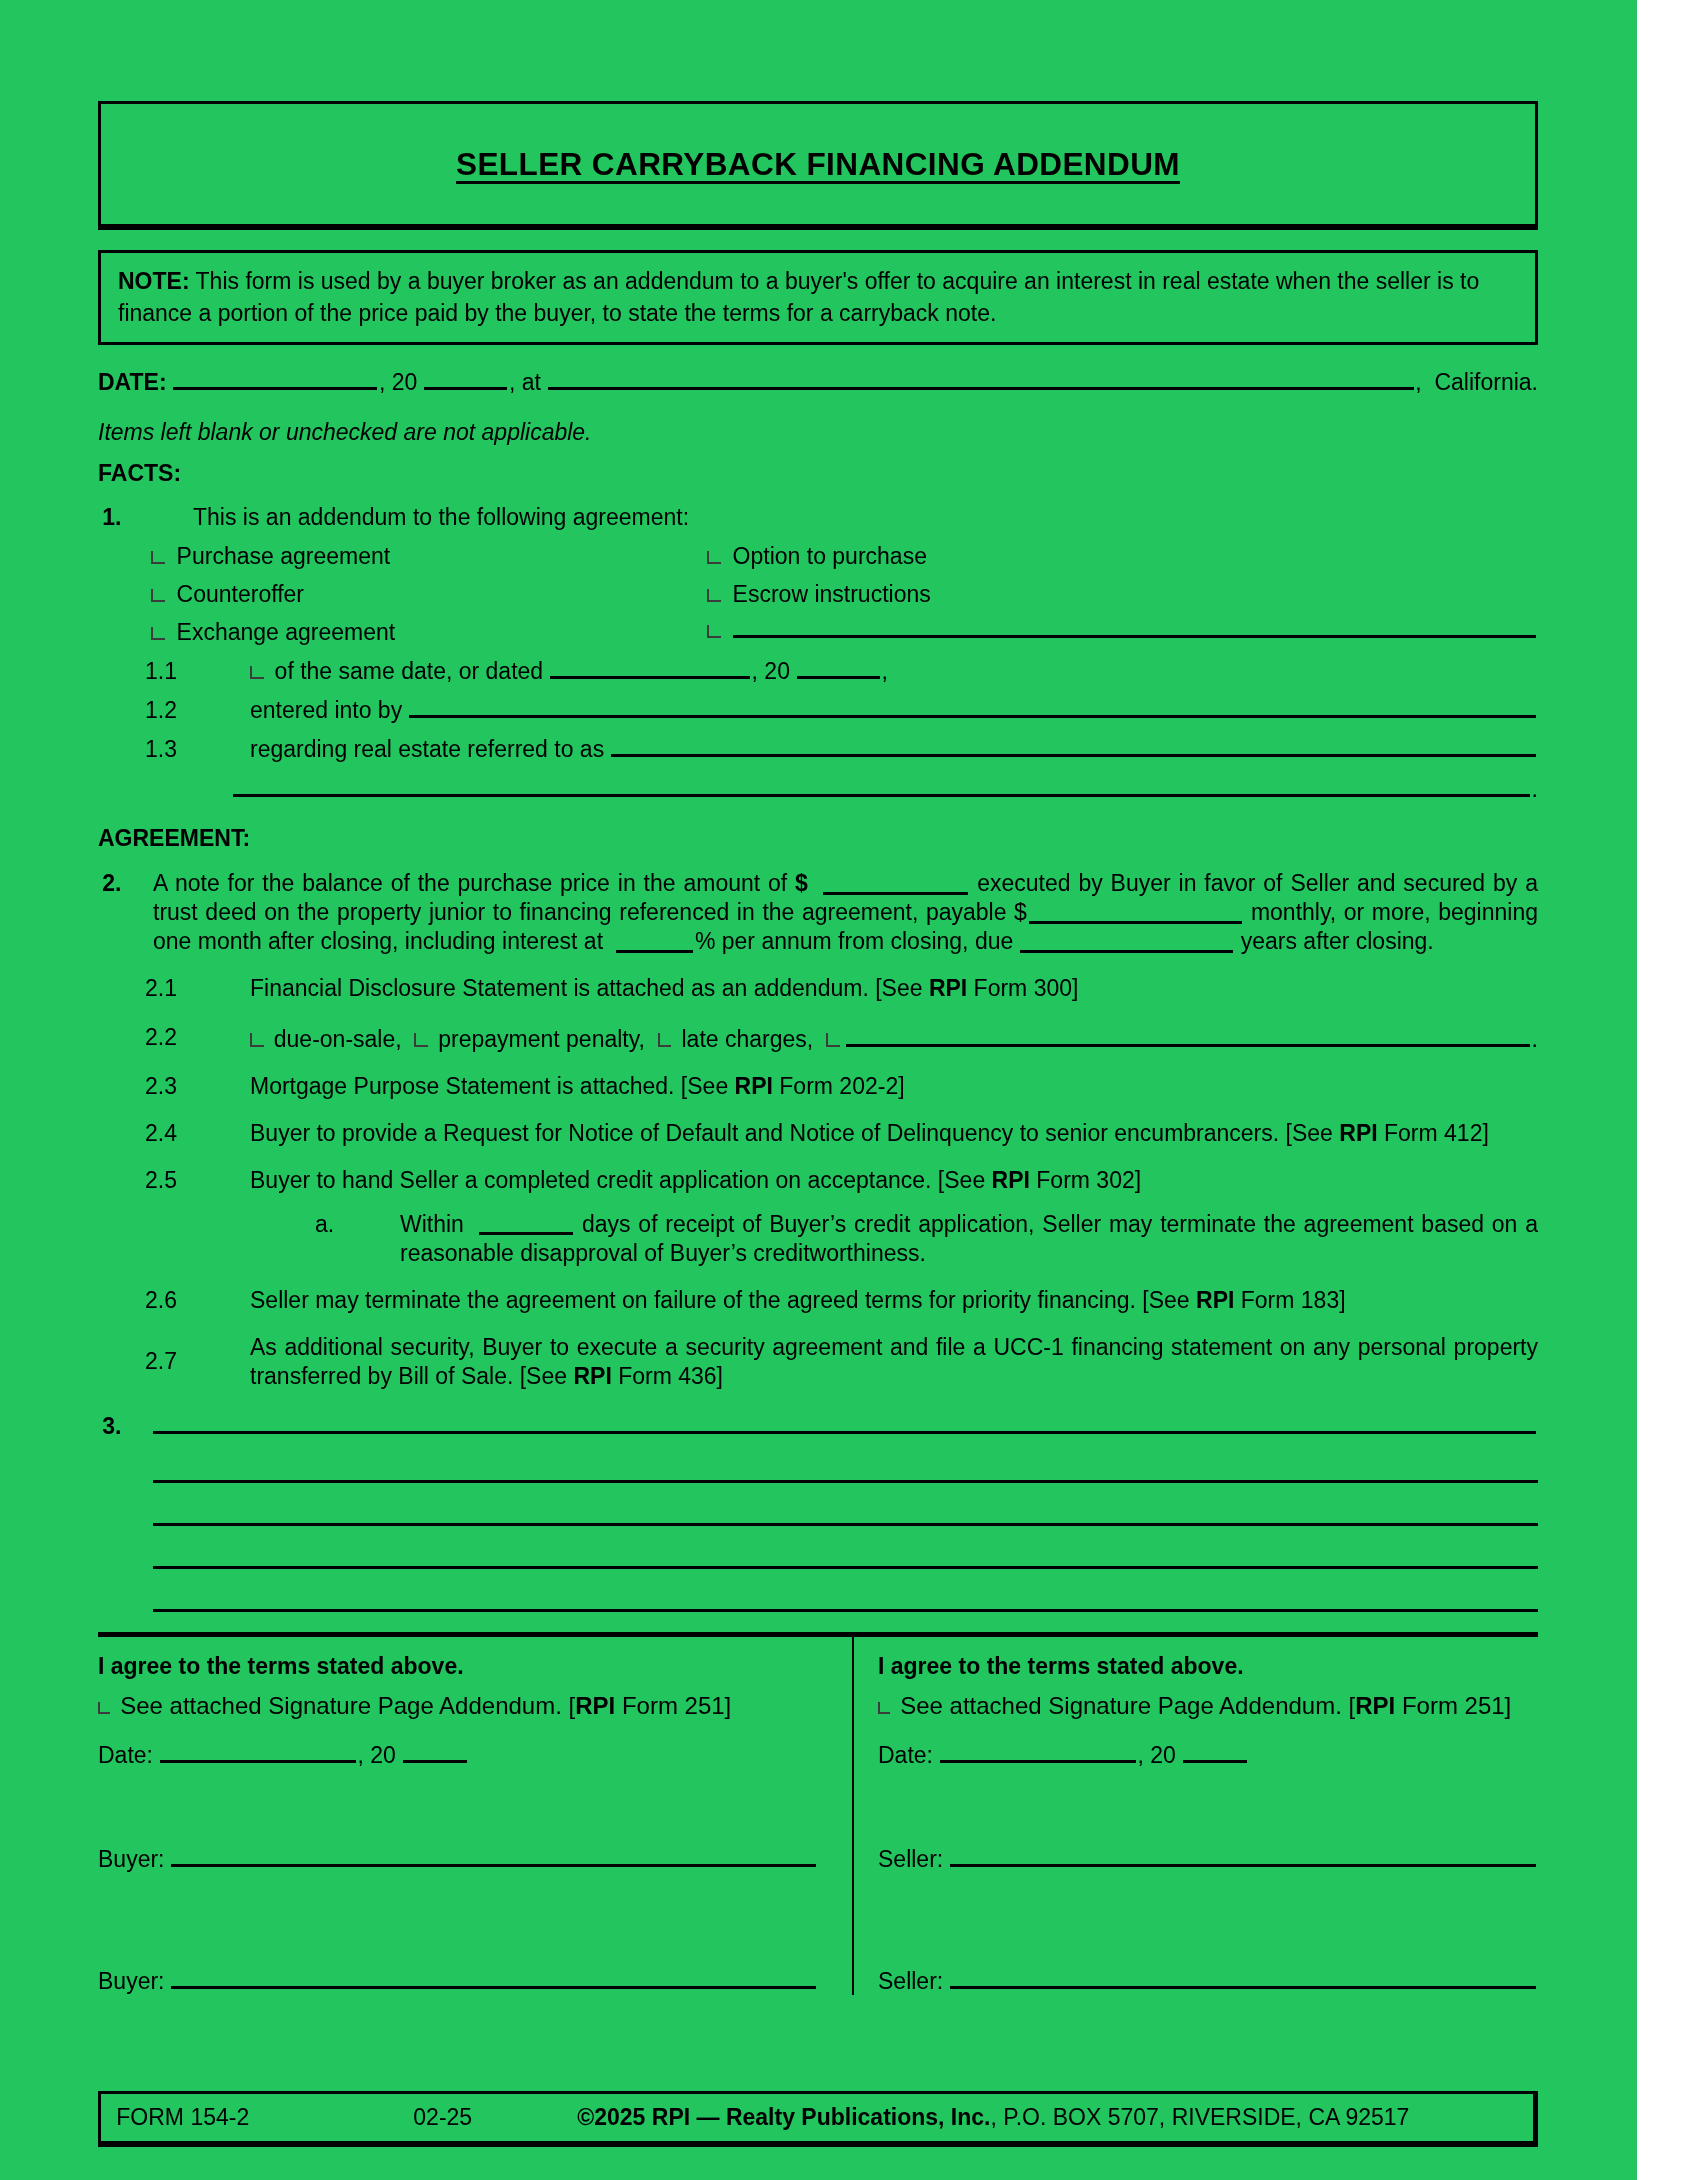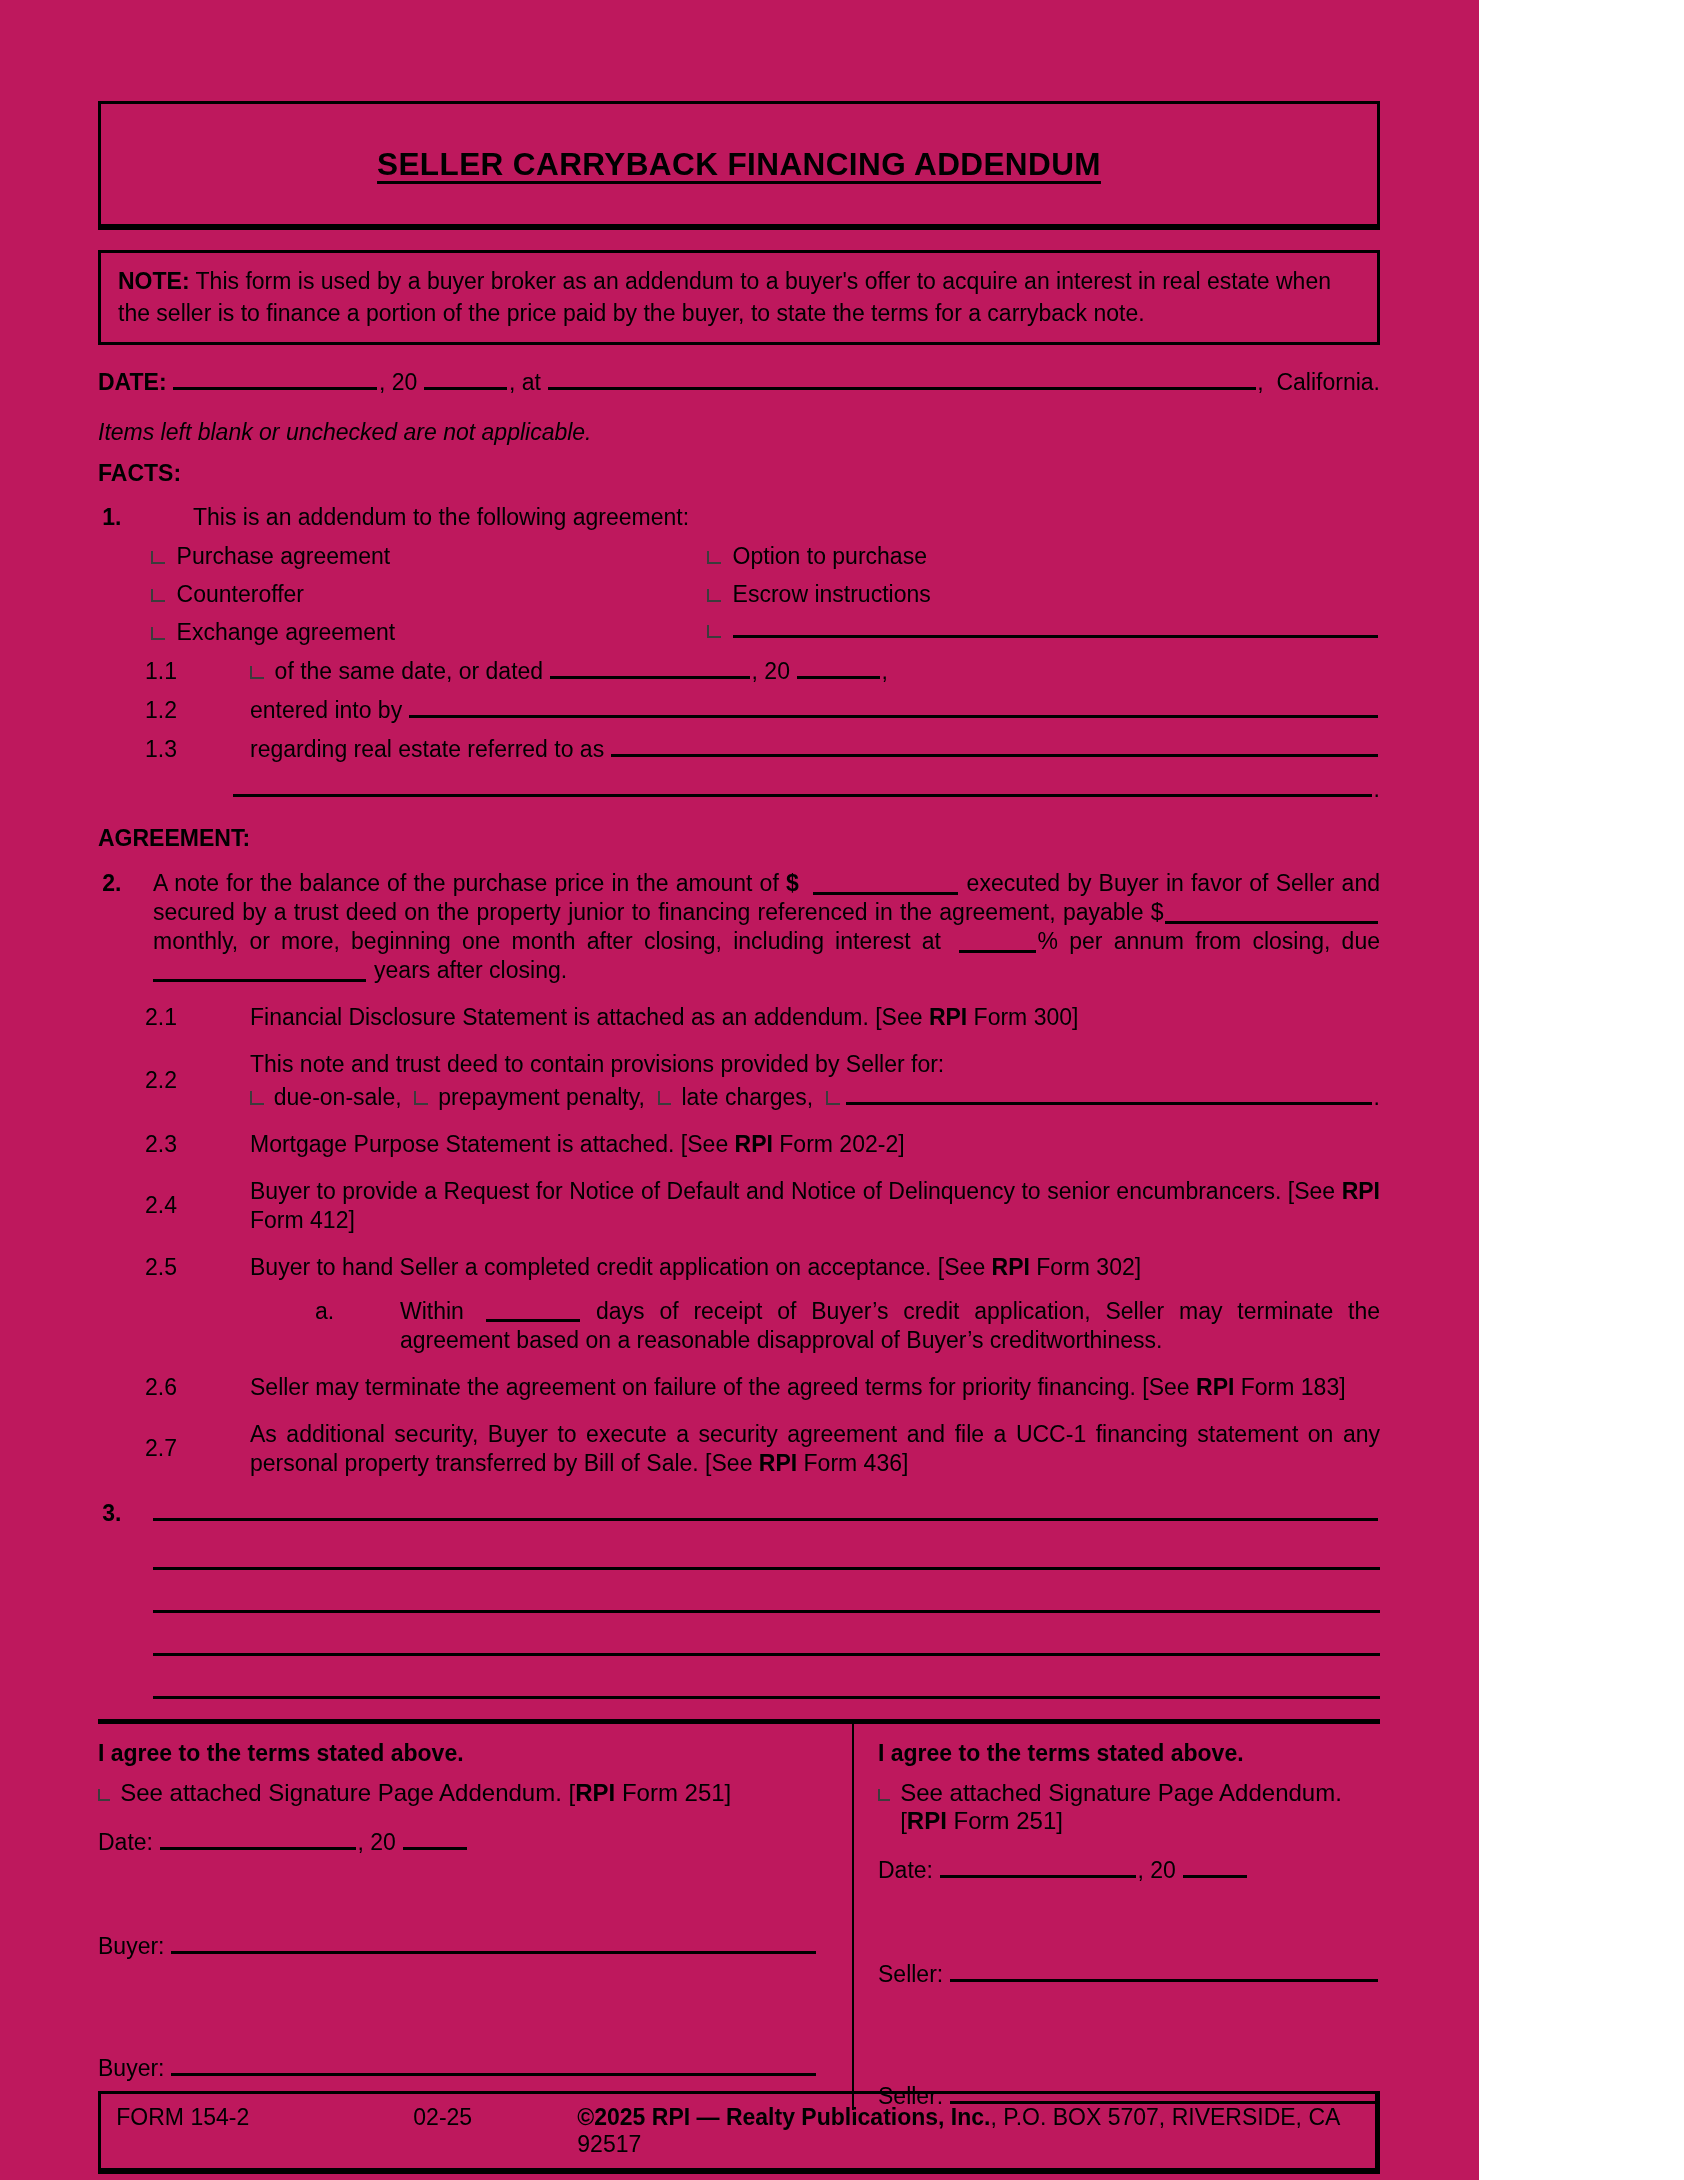--- a/index.html
+++ b/index.html
@@ -1,21 +1,21 @@
 <!DOCTYPE html>
 <html style="font-size:13.6px"><head>
 <meta charset="utf-8">
 <style>
   * { box-sizing: border-box; margin: 0; padding: 0; }
   html, body { background: #ffffff; }
   .page {
     position: relative;
-    width: 1479px;
+    width: 1637px;
     height: 2181px;
-    background: #be185d;
+    background: #22c55e;
     color: #000;
     font-family: "Liberation Sans", sans-serif;
     font-size: 23px;
     padding: 101px 99px 0 98px;
     overflow: hidden;
   }
   .b { font-weight: bold; }
   
   .title-box {
     border: 3.4px solid #000;
@@ -217,21 +217,20 @@
   </div>
 
   <div class="sub sub-g">
     <span class="sub-num">2.1</span>
     <span class="sub-body"><span>Financial Disclosure Statement is attached as an addendum. [See </span><span class="b">RPI</span><span> Form 300]</span></span>
   </div>
 
   <div class="sub sub-g">
     <span class="sub-num">2.2</span>
     <div class="sub-body" style="text-align:left">
-      <div>This note and trust deed to contain provisions provided by Seller for:</div>
       <div class="opt-row">
         <span class="cb"></span>
         <span class="opt-label">due-on-sale,</span>
         <span class="cb"></span>
         <span class="opt-label">prepayment penalty,</span>
         <span class="cb"></span>
         <span class="opt-label">late charges,</span>
         <span class="cb"></span>
         <span class="blank fill"></span>
         <span>.</span>

